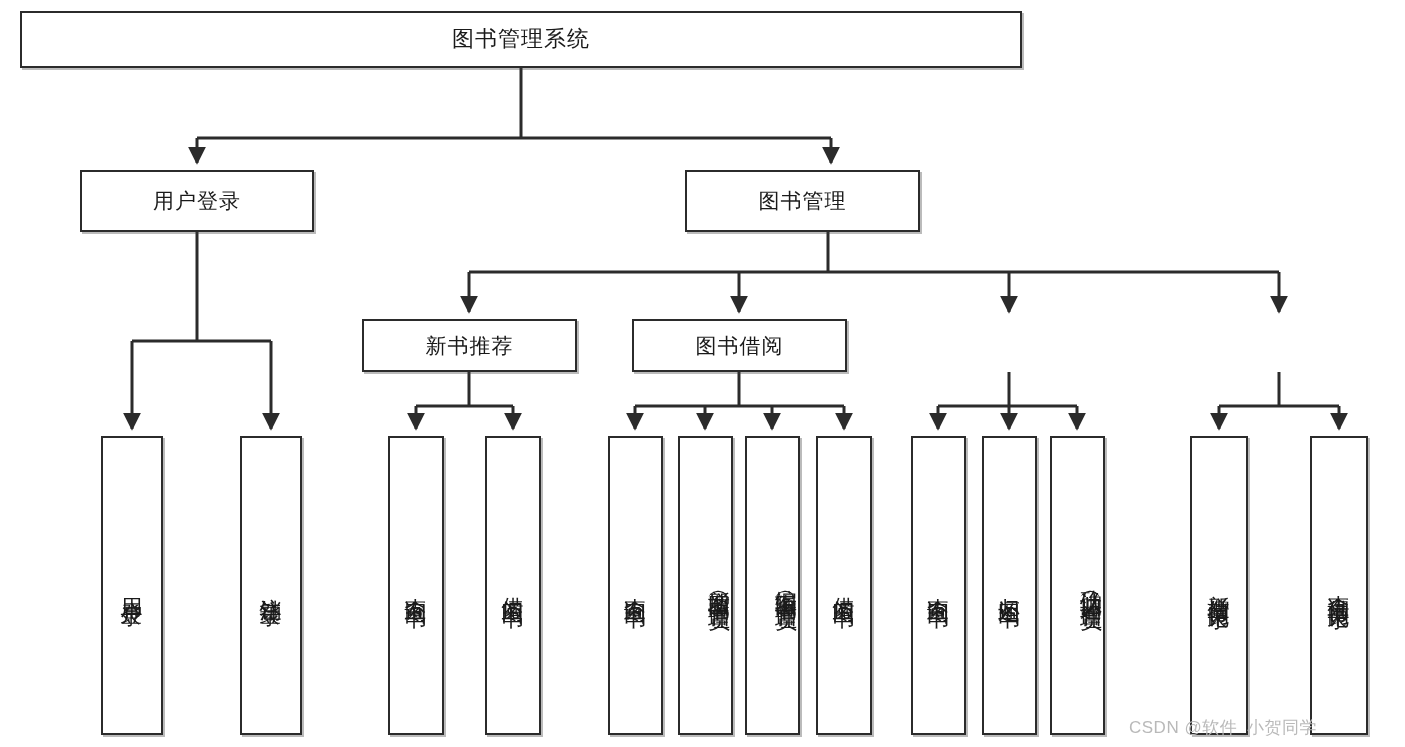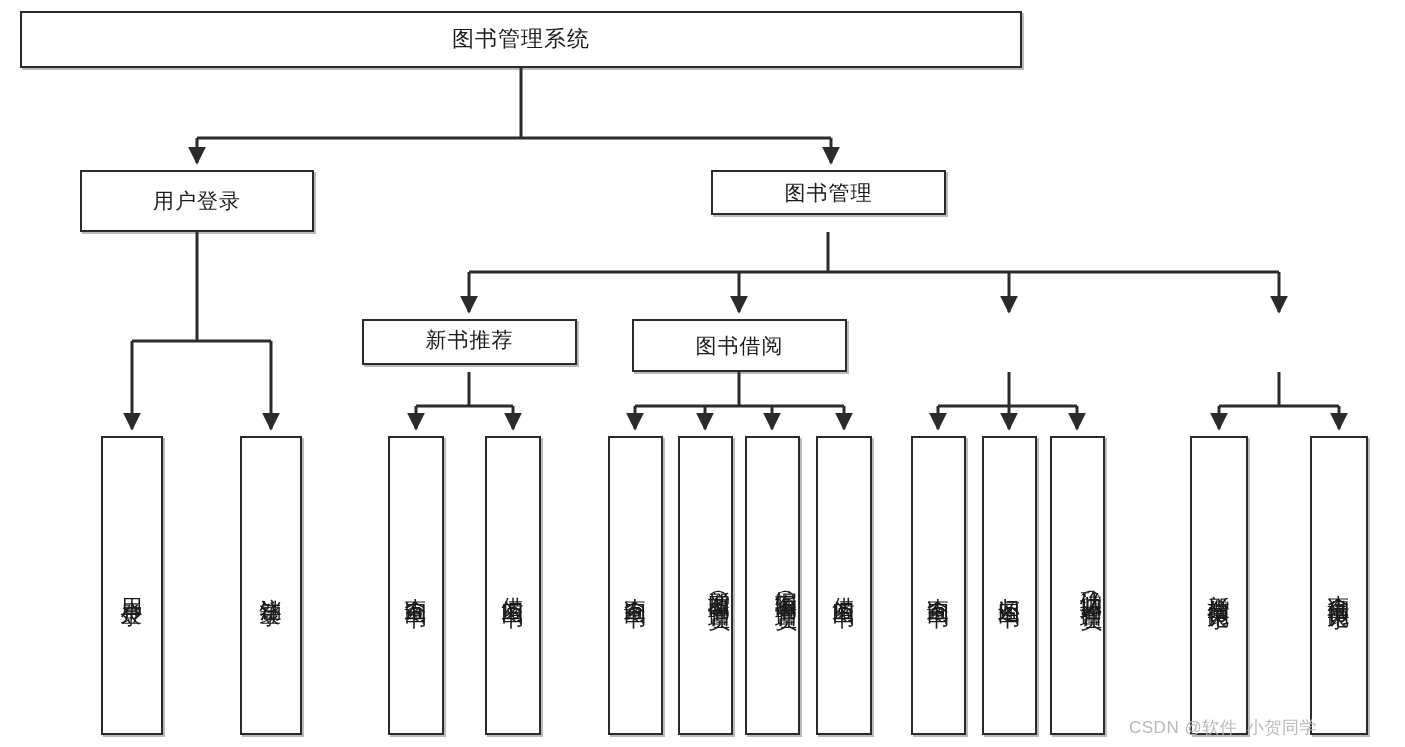--- a/index.html
+++ b/index.html
@@ -116,23 +116,23 @@
       <path d="M 1279 372 L 1279 406"></path>
       <path d="M 1219 406 L 1339 406"></path>
       <path d="M 1219 406 L 1219 429" marker-end="url(#arrow)"></path>
       <path d="M 1339 406 L 1339 429" marker-end="url(#arrow)"></path>
     </g>
   </svg>
 
   <div class="node node-h node-root" style="left:20px; top:11px; width:1002px; height:57px;">图书管理系统</div>
 
   <div class="node node-h" style="left:80px; top:170px; width:234px; height:62px;">用户登录</div>
-  <div class="node node-h" style="left:711px; top:170px; width:235px; height:45px;">图书管理</div>
+  <div class="node node-h" style="left:685px; top:170px; width:235px; height:62px;">图书管理</div>
 
-  <div class="node node-h" style="left:362px; top:319px; width:215px; height:46px;font-family:Liberation Mono, monospace;">新书推荐</div>
+  <div class="node node-h" style="left:362px; top:319px; width:215px; height:53px;">新书推荐</div>
   <div class="node node-h" style="left:632px; top:319px; width:215px; height:53px;">图书借阅</div>
 
   <div class="node node-v" style="left:101px; top:436px; width:62px; height:299px;">用户登录</div>
   <div class="node node-v" style="left:240px; top:436px; width:62px; height:299px;">注销登录</div>
 
   <div class="node node-v" style="left:388px; top:436px; width:56px; height:299px;">查询图书</div>
   <div class="node node-v" style="left:485px; top:436px; width:56px; height:299px;">借阅图书</div>
 
   <div class="node node-v" style="left:608px; top:436px; width:55px; height:299px;">查询图书</div>
   <div class="node node-v" style="left:678px; top:436px; width:55px; height:299px; align-items:flex-start;">新增图书（管理员）</div>

